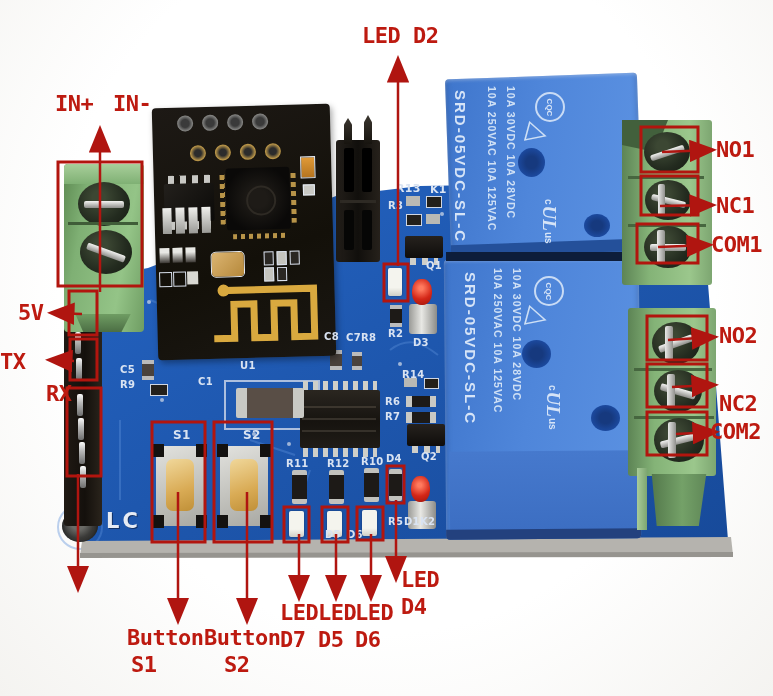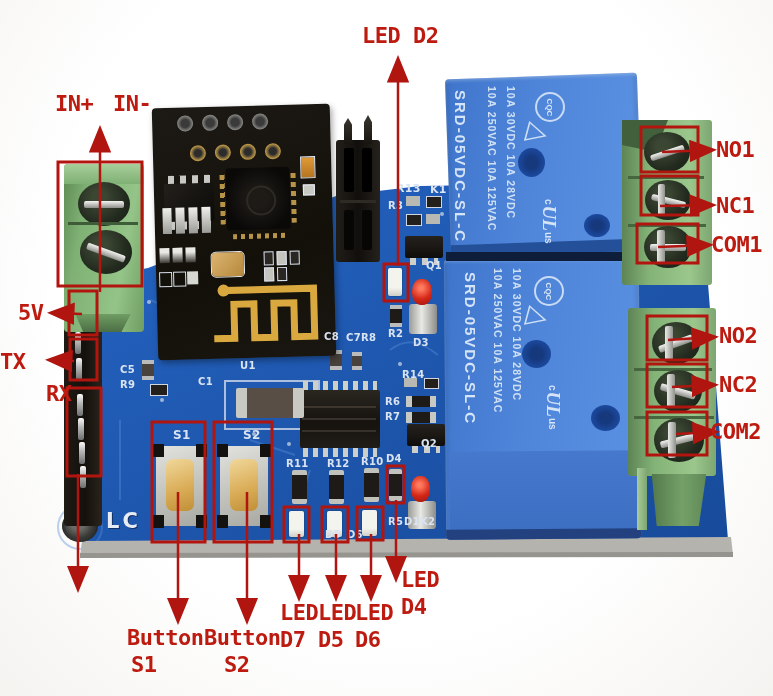--- a/index.html
+++ b/index.html
@@ -322,21 +322,21 @@
   <div class="silk" style="left:198px;top:376px;">C1</div>
   <div class="silk" style="left:173px;top:428px;font-size:12px;">S1</div>
   <div class="silk" style="left:243px;top:428px;font-size:12px;">S2</div>
   <div class="silk" style="left:286px;top:458px;">R11</div>
   <div class="silk" style="left:327px;top:458px;">R12</div>
   <div class="silk" style="left:361px;top:456px;">R10</div>
   <div class="silk" style="left:402px;top:369px;">R14</div>
   <div class="silk" style="left:385px;top:396px;">R6</div>
   <div class="silk" style="left:385px;top:411px;">R7</div>
   <div class="silk" style="left:386px;top:453px;">D4</div>
-  <div class="silk" style="left:421px;top:438px;">Q2</div>
+  <div class="silk" style="left:421px;top:451px;">Q2</div>
   <div class="silk" style="left:388px;top:516px;">R5</div>
   <div class="silk" style="left:404px;top:516px;">D1</div>
   <div class="silk" style="left:420px;top:516px;">K2</div>
   <div class="silk" style="left:325px;top:529px;">D5</div>
   <div class="silk" style="left:347px;top:529px;">D6</div>
   <div class="silk" style="left:106px;top:509px;font:bold 21px 'DejaVu Sans',sans-serif;letter-spacing:3px;color:#e6ebf4;text-shadow:1px 1px 0 #123064;">LC</div>
 
   <svg id="annsvg" width="773" height="696">
     <defs>
       <marker id="arr" markerWidth="11" markerHeight="9" refX="9" refY="4.5" orient="auto">
@@ -384,21 +384,21 @@
   </svg>
 
   <div class="ann" style="left:55px;top:90px;">IN+</div>
   <div class="ann" style="left:113px;top:90px;">IN-</div>
   <div class="ann" style="left:362px;top:22px;">LED D2</div>
 
   <div class="ann" style="left:716px;top:136px;">NO1</div>
   <div class="ann" style="left:716px;top:192px;">NC1</div>
   <div class="ann" style="left:711px;top:231px;">COM1</div>
   <div class="ann" style="left:719px;top:322px;">NO2</div>
-  <div class="ann" style="left:719px;top:371px;">NC2</div>
+  <div class="ann" style="left:719px;top:390px;">NC2</div>
   <div class="ann" style="left:710px;top:418px;">COM2</div>
 
   <div class="ann" style="left:18px;top:299px;">5V</div>
   <div class="ann" style="left:0;top:348px;">TX</div>
   <div class="ann" style="left:14px;top:380px;margin-left:32px;">RX</div>
 
 
   <div class="ann" style="left:127px;top:624px;">
     <div>Button</div>
     <div style="margin-left:4px;">S1</div>

